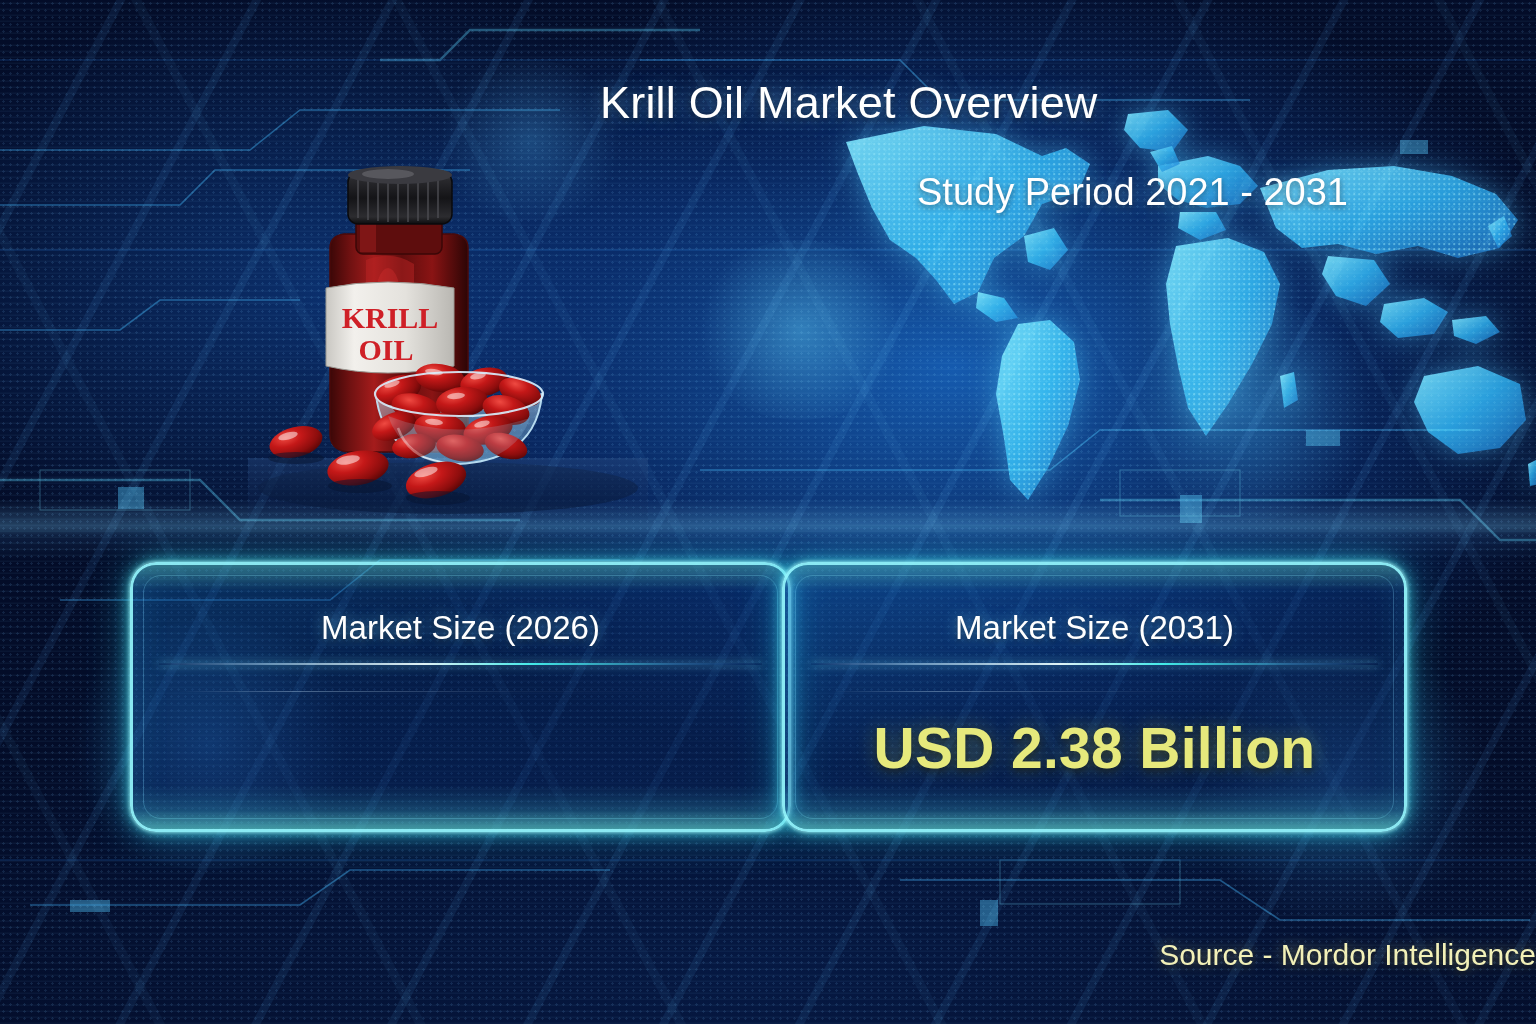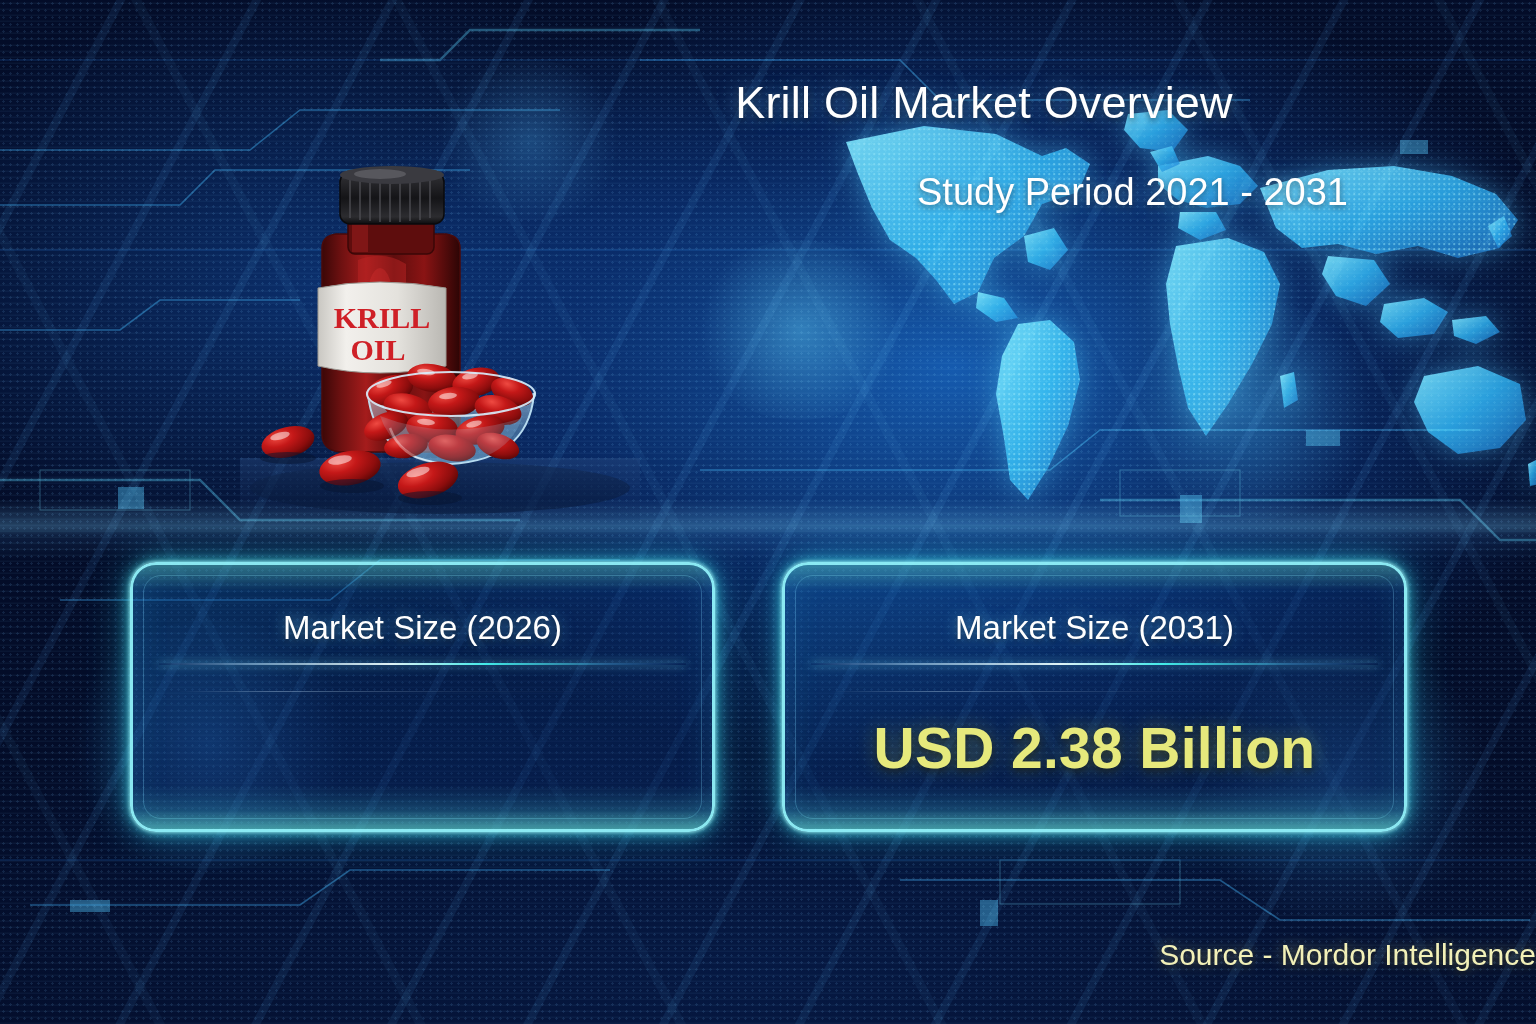--- a/index.html
+++ b/index.html
@@ -75,28 +75,28 @@
 
   
   .ground{
     position:absolute;left:0;right:0;top:500px;height:60px;
     background:linear-gradient(180deg, rgba(120,200,255,0) 0%, rgba(120,205,255,.28) 45%, rgba(90,180,255,.10) 60%, rgba(0,0,0,0) 100%);
     mix-blend-mode:screen;
   }
 
   
   .product{
-    position:absolute;left:240px;top:128px;width:400px;height:392px;
+    position:absolute;left:248px;top:128px;width:400px;height:392px;
   }
   .product svg{width:100%;height:100%;display:block;}
 
   
   .title{
     position:absolute;left:600px;top:78px;width:768px;
-    text-align:center;
+    text-align:left;
     font-size:45px;line-height:1.1;
     color:#ffffff;
     letter-spacing:.2px;
     text-shadow:0 0 18px rgba(120,200,255,.55), 0 2px 6px rgba(0,0,0,.55);
     white-space:nowrap;
   }
   .subtitle{
     position:absolute;left:620px;top:172px;width:728px;
     text-align:right;
     font-size:38px;line-height:1.1;
@@ -115,21 +115,21 @@
     background:
       linear-gradient(160deg, rgba(22,110,190,.40) 0%, rgba(10,58,130,.34) 45%, rgba(8,40,100,.40) 100%);
     box-shadow:
       0 0 4px rgba(180,255,255,.95),
       0 0 16px rgba(70,235,245,.75),
       0 0 44px rgba(40,200,235,.45),
       inset 0 0 34px rgba(60,180,235,.22);
     backdrop-filter:blur(.5px);
     overflow:hidden;
   }
-  .card-left{left:130px;width:585px;padding-left:34px;}
+  .card-left{left:130px;width:661px;padding-left:34px;}
   .card-right{left:782px;width:625px;}
 
   
   .card::before{
     content:"";position:absolute;inset:10px;
     border-radius:18px;
     border:1px solid rgba(130,220,255,.28);
     pointer-events:none;
   }
   

